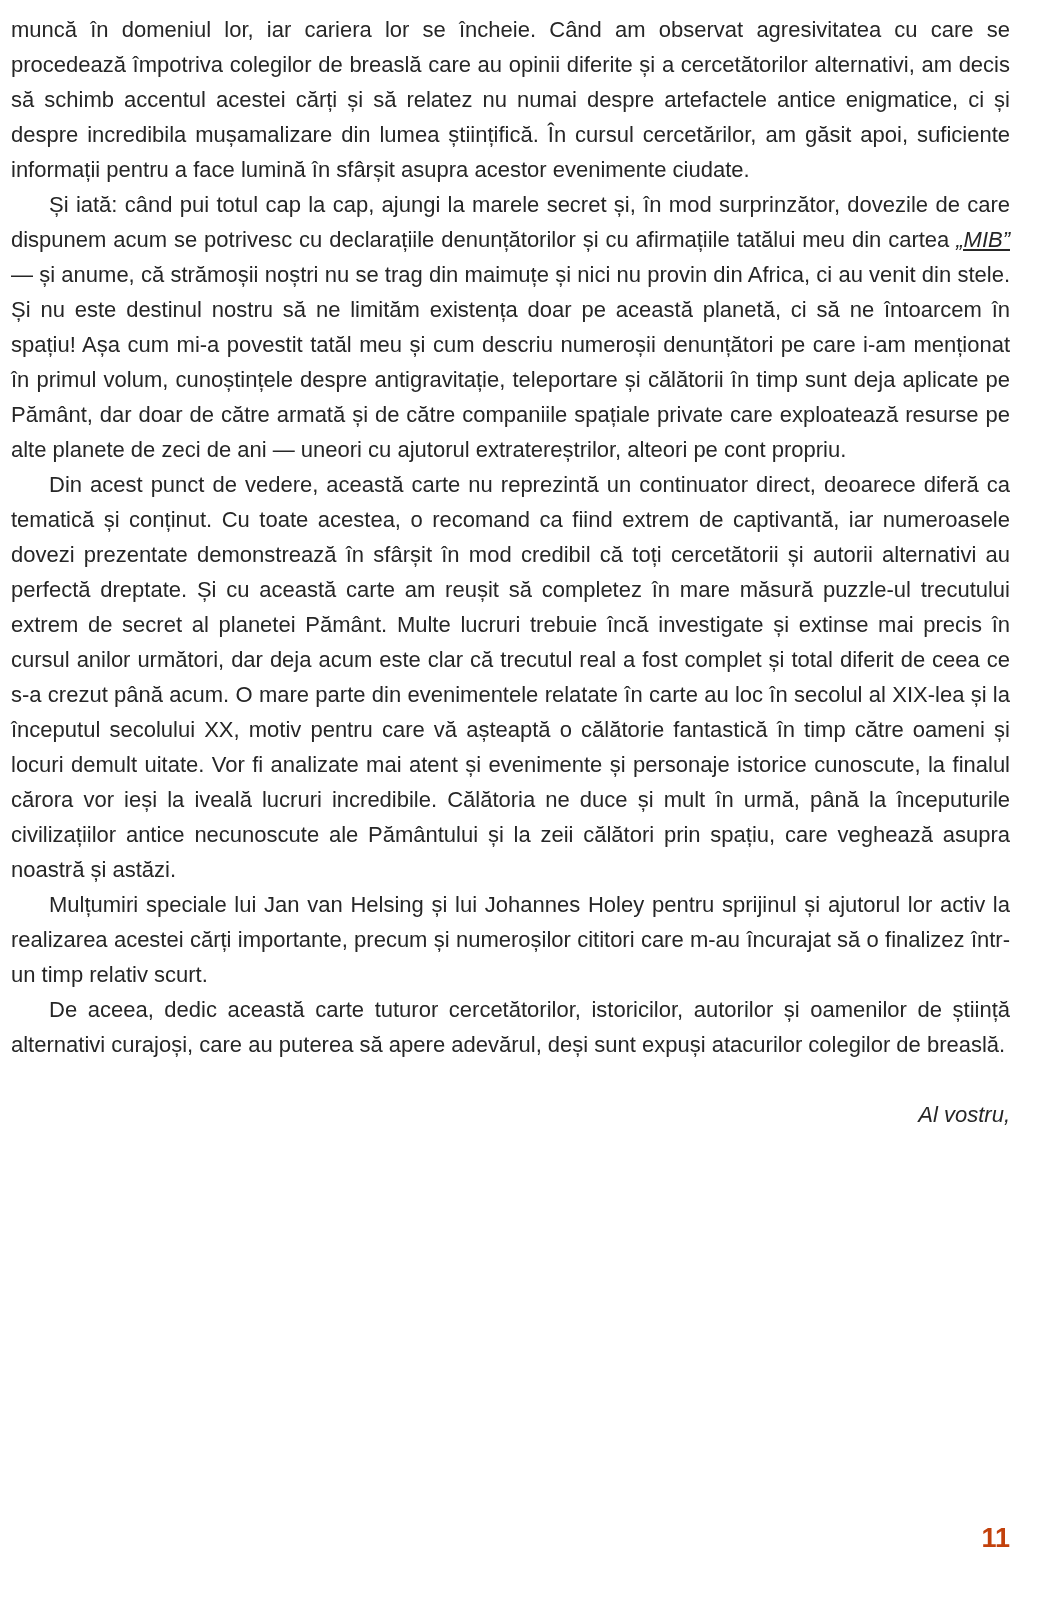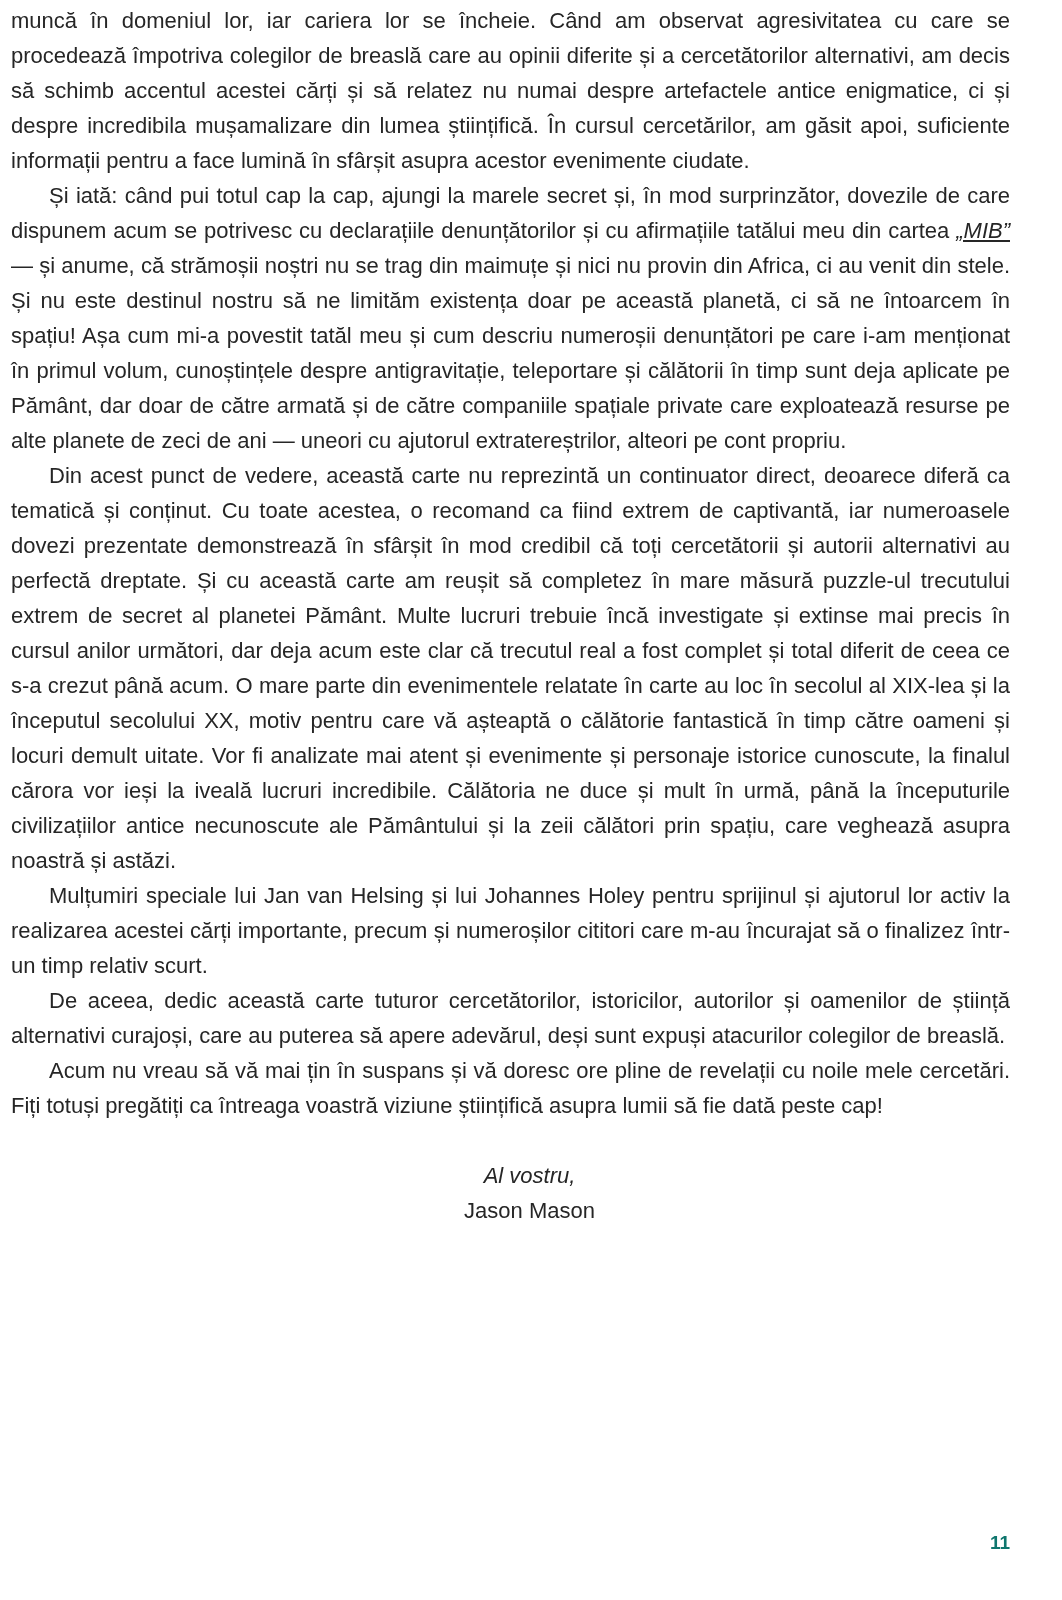--- a/index.html
+++ b/index.html
@@ -10,65 +10,63 @@
     width: 1062px;
     height: 1600px;
     background: #ffffff;
     font-family: "Liberation Sans", sans-serif;
     color: #262626;
     overflow: hidden;
   }
 
   .text-block {
     position: absolute;
-    top: 3px;
+    top: 12px;
     left: 11px;
     right: 52px;
     font-size: 22px;
     line-height: 35px;
     text-align: justify;
   }
 
   p.para { text-indent: 38px; }
   p.para.first { text-indent: 0; }
 
   .italic { font-style: italic; text-decoration: underline; }
 
   .signature { margin-top: 35px; }
-  .signature p { text-indent: 38px; text-align: center; }
+  .signature p { text-indent: 38px; text-align: right; }
   .salutation { font-style: italic; }
 
   .page-number {
     position: absolute;
     right: 52px;
     bottom: 46px;
-    font-size: 19px;
+    font-size: 27px;
     font-weight: bold;
-    color: #0f766e;
+    color: #c2410c;
   }
 </style>
 </head>
 <body>
 
 <div class="page">
 
   <div class="text-block">
     <p class="para first">muncă în domeniul lor, iar cariera lor se încheie. Când am observat agresivitatea cu care se procedează împotriva colegilor de breaslă care au opinii diferite și a cercetătorilor alternativi, am decis să schimb accentul acestei cărți și să relatez nu numai despre artefactele antice enigmatice, ci și despre incredibila mușamalizare din lumea științifică. În cursul cercetărilor, am găsit apoi, suficiente informații pentru a face lumină în sfârșit asupra acestor evenimente ciudate.</p>
 
     <p class="para"><span>Și iată: când pui totul cap la cap, ajungi la marele secret și, în mod surprinzător, dovezile de care dispunem acum se potrivesc cu declarațiile denunțătorilor și cu afirmațiile tatălui meu din cartea </span><span class="italic">„MIB”</span><span> — și anume, că strămoșii noștri nu se trag din maimuțe și nici nu provin din Africa, ci au venit din stele. Și nu este destinul nostru să ne limităm existența doar pe această planetă, ci să ne întoarcem în spațiu! Așa cum mi-a povestit tatăl meu și cum descriu numeroșii denunțători pe care i-am menționat în primul volum, cunoștințele despre antigravitație, teleportare și călătorii în timp sunt deja aplicate pe Pământ, dar doar de către armată și de către companiile spațiale private care exploatează resurse pe alte planete de zeci de ani — uneori cu ajutorul extratereștrilor, alteori pe cont propriu.</span></p>
 
     <p class="para">Din acest punct de vedere, această carte nu reprezintă un continuator direct, deoarece diferă ca tematică și conținut. Cu toate acestea, o recomand ca fiind extrem de captivantă, iar numeroasele dovezi prezentate demonstrează în sfârșit în mod credibil că toți cercetătorii și autorii alternativi au perfectă dreptate. Și cu această carte am reușit să completez în mare măsură puzzle-ul trecutului extrem de secret al planetei Pământ. Multe lucruri trebuie încă investigate și extinse mai precis în cursul anilor următori, dar deja acum este clar că trecutul real a fost complet și total diferit de ceea ce s-a crezut până acum. O mare parte din evenimentele relatate în carte au loc în secolul al XIX-lea și la începutul secolului XX, motiv pentru care vă așteaptă o călătorie fantastică în timp către oameni și locuri demult uitate. Vor fi analizate mai atent și evenimente și personaje istorice cunoscute, la finalul cărora vor ieși la iveală lucruri incredibile. Călătoria ne duce și mult în urmă, până la începuturile civilizațiilor antice necunoscute ale Pământului și la zeii călători prin spațiu, care veghează asupra noastră și astăzi.</p>
 
     <p class="para">Mulțumiri speciale lui Jan van Helsing și lui Johannes Holey pentru sprijinul și ajutorul lor activ la realizarea acestei cărți importante, precum și numeroșilor cititori care m-au încurajat să o finalizez într-un timp relativ scurt.</p>
 
     <p class="para">De aceea, dedic această carte tuturor cercetătorilor, istoricilor, autorilor și oamenilor de știință alternativi curajoși, care au puterea să apere adevărul, deși sunt expuși atacurilor colegilor de breaslă.</p>
 
-    <p class="para">Acum nu vreau să vă mai țin în suspans și vă doresc ore pline de revelații cu noile mele cercetări. Fiți totuși pregătiți ca întreaga voastră viziune științifică asupra lumii să fie dată peste cap!</p>
 
     <div class="signature">
       <p class="salutation">Al vostru,</p>
-      <p class="name">Jason Mason</p>
     </div>
   </div>
 
   <div class="page-number">11</div>
 
 </div>
 
 </body></html>

